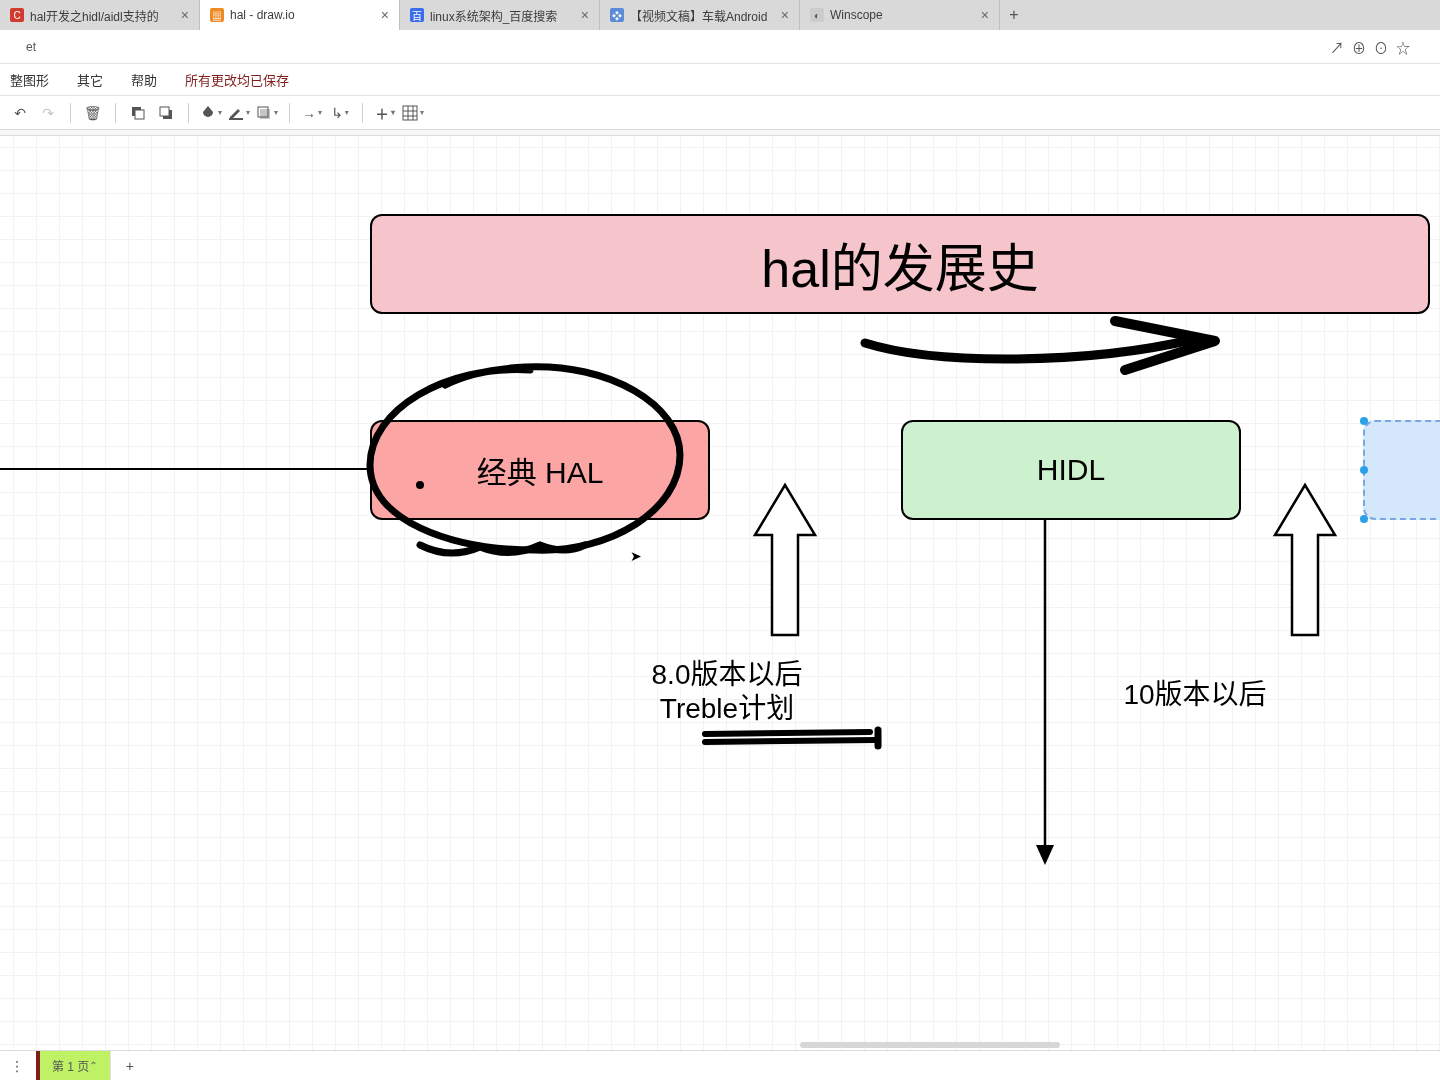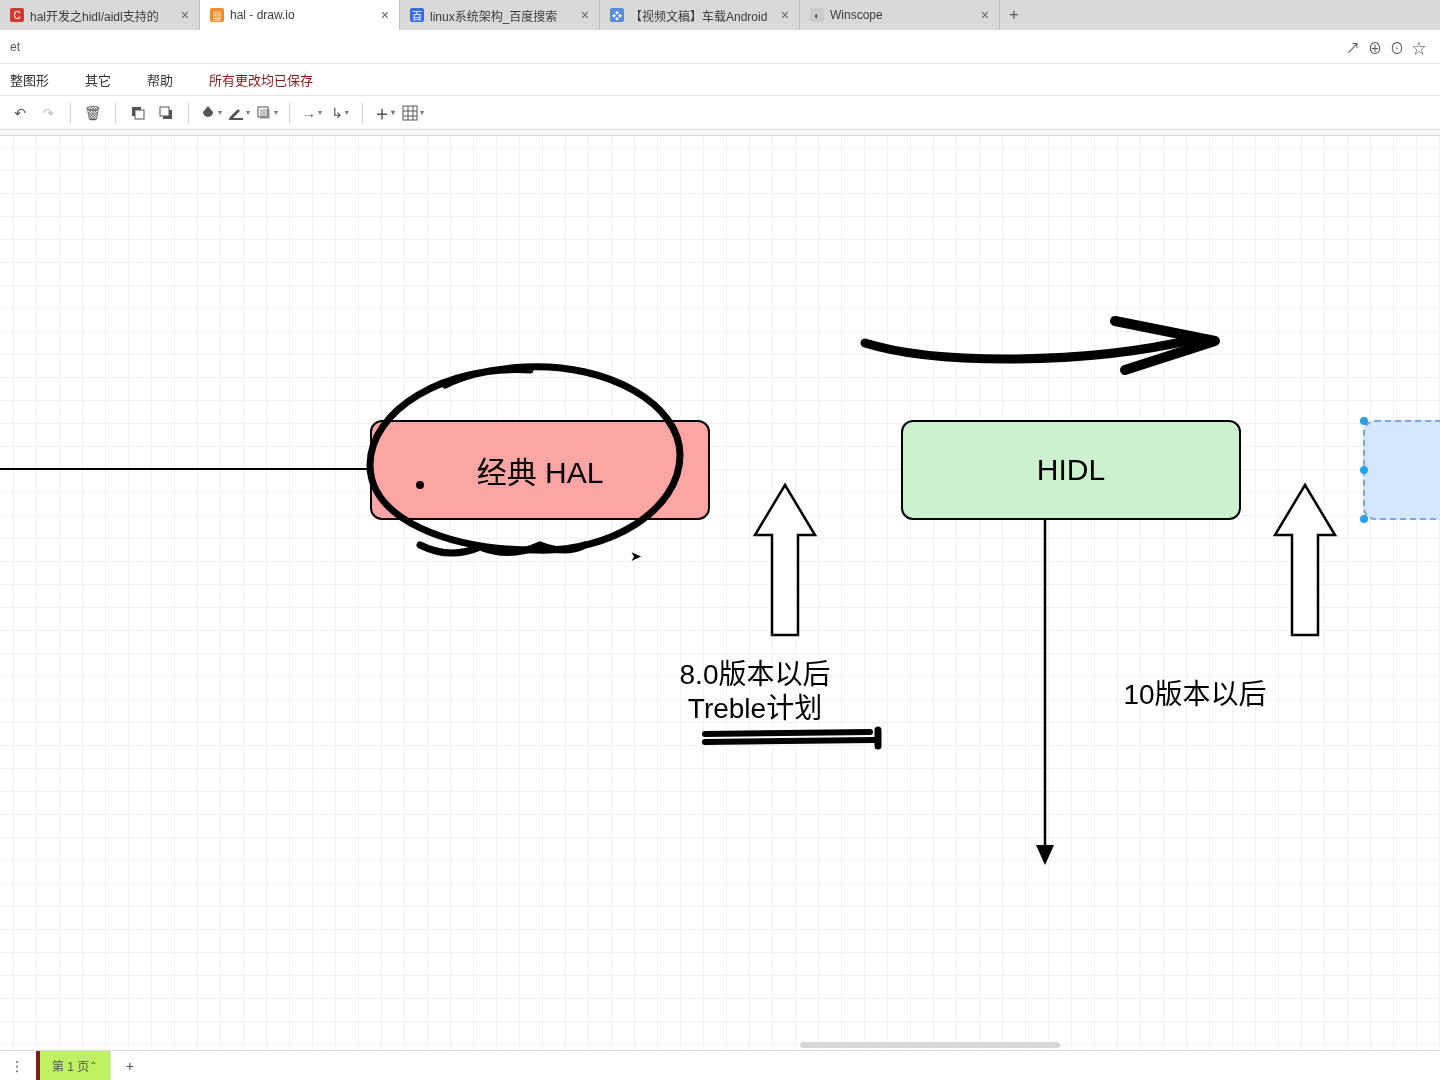--- a/index.html
+++ b/index.html
@@ -8,26 +8,26 @@
   
   .tabstrip { height: 30px; background: #d9d9d9; display: flex; align-items: stretch; }
   .tab { display: flex; align-items: center; gap: 6px; padding: 0 10px; font-size: 12px; max-width: 210px; min-width: 200px; border-right: 1px solid #c0c0c0; position: relative; }
   .tab.active { background: #fff; }
   .tab .fav { width: 14px; height: 14px; border-radius: 2px; flex: none; display:flex; align-items:center; justify-content:center; font-size:10px; color:#fff; }
   .tab .ttl { white-space: nowrap; overflow: hidden; text-overflow: ellipsis; flex: 1; color:#3c3c3c; }
   .tab .tclose { font-size: 14px; color: #666; cursor: pointer; flex:none; }
   .newtab { width: 28px; display:flex; align-items:center; justify-content:center; font-size:16px; color:#555; }
 
   
-  .urlbar { height: 34px; background:#fff; border-bottom:1px solid #e3e3e3; display:flex; align-items:center; padding:0 10px; font-size:12px; color:#555; }
+  .urlbar { height: 34px; background:#fff; border-bottom:1px solid #e3e3e3; display:flex; align-items:center; padding:0 26px; font-size:12px; color:#555; }
   .urlbar .spacer { flex:1; }
   .urlbar .ricon { width:22px; text-align:center; font-size:14px; color:#555; }
 
   
-  .appmenu { height: 32px; display:flex; align-items:center; gap:16px; padding:0 16px 0 0; font-size:13px; border-bottom:1px solid #e3e3e3; }
+  .appmenu { height: 32px; display:flex; align-items:center; gap:8px; padding:0 16px 0 0; font-size:13px; border-bottom:1px solid #e3e3e3; }
   .appmenu .mi { padding:0 10px; color:#333; height:100%; display:flex; align-items:center; }
   .appmenu .savemsg { color:#7f1d1d; padding-left:10px; }
 
   .toolbar { height: 34px; border-bottom:1px solid #dcdcdc; display:flex; align-items:center; padding:0 8px; gap:4px; }
   .toolbar .sep { width:1px; height:20px; background:#d0d0d0; margin:0 6px; }
   .toolbar .tb { width:24px; height:24px; display:flex; align-items:center; justify-content:center; color:#555; font-size:14px; border-radius:3px; }
   .toolbar .tb svg { width:16px; height:16px; }
   .toolbar .dd::after { content:"▾"; font-size:8px; margin-left:2px; color:#777; }
 
   
@@ -46,21 +46,21 @@
 
   .shape { position:absolute; display:flex; align-items:center; justify-content:center; border:2px solid #000; border-radius:12px; }
   .titlebox { left:370px; top:84px; width:1060px; height:100px; background:#f6c4cb; font-size:52px; }
   .box-hal  { left:370px; top:290px; width:340px; height:100px; background:#fca5a5; font-size:30px; }
   .box-hidl { left:873px; top:290px; width:340px; height:100px; background:#cdf0cf; font-size:30px;margin-left:28px; }
   .box-sel  { left:1363px; top:290px; width:140px; height:100px; background:#d4e7fb; border:2px dashed #7aa7e0; }
 
   .sel-handle { position:absolute; width:8px; height:8px; background:#2aa0e6; border-radius:50%; }
 
   .label { position:absolute; font-size:28px; text-align:center; color:#000; line-height:1.2; }
-  .lbl1 { left:660px; top:528px; width:190px; }
+  .lbl1 { left:632px; top:528px; width:190px; }
   .lbl2 { left:1100px; top:548px; width:190px; }
 
   .uparrow { position:absolute; }
 
   .cursor { position:absolute; left:630px; top:418px; font-size:14px; color:#000; }
 
   
   .footer { height:30px; border-top:1px solid #dcdcdc; display:flex; align-items:center; padding:0 6px; gap:8px; font-size:12px; color:#555; background:#fff; }
   .footer .gb { width:22px; text-align:center; font-size:14px; }
   .footer .pg { padding:0 12px; height:100%; display:flex; align-items:center; border-left:4px solid #7f1d1d; border-right:1px solid #e0e0e0; background:#bef264; }
@@ -159,20 +159,23 @@
         <rect x="1" y="1" width="14" height="14" fill="none" stroke="#555"></rect>
         <path d="M1 6h14M1 11h14M6 1v14M11 1v14" stroke="#555"></path>
       </svg>
   </span>
 </div>
 
 <div class="canvas-wrap">
   <div class="grid"></div>
   <div class="ruler-top"></div>
 
+  <div class="shape titlebox">
+    <span>hal的发展史</span>
+  </div>
 
   <div class="shape box-hal">
     <span>经典 HAL</span>
   </div>
 
   <div class="shape box-hidl">
     <span>HIDL</span>
   </div>
 
   <div class="shape box-sel">

